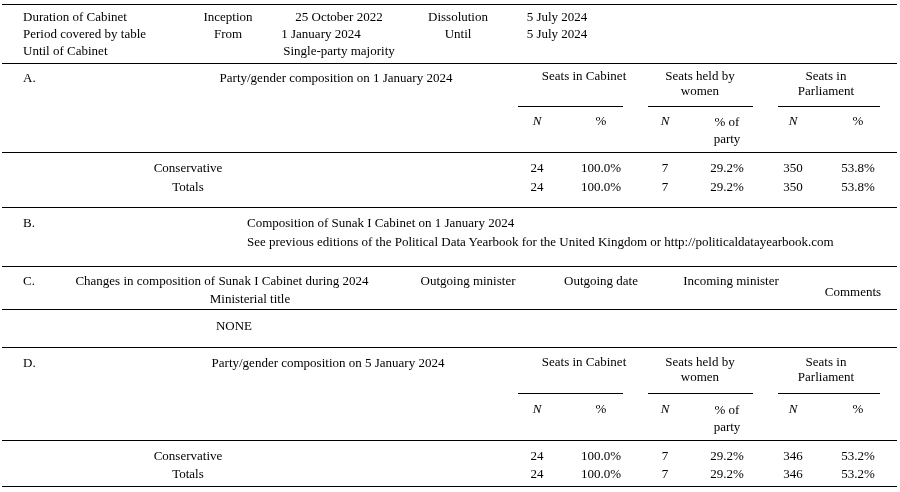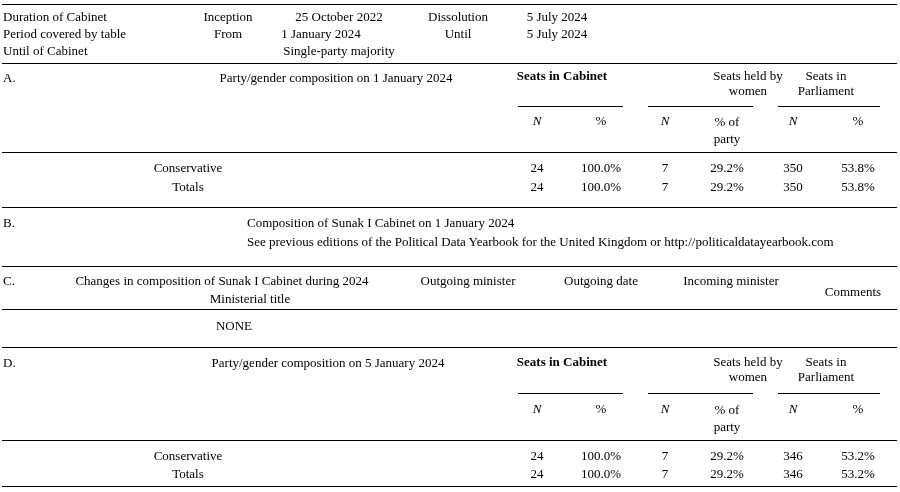--- a/index.html
+++ b/index.html
@@ -19,23 +19,23 @@
   .it{font-style:italic;}
   .two{line-height:15px;}
   .two17{line-height:17px;}
   .rule{position:absolute;left:2px;right:3px;border-top:1px solid #000;}
   .rule.bold{border-top-width:1.5px;}
   .u{position:absolute;top:0;border-top:1px solid #000;}
   
   .x-n1{left:537px;} .x-p1{left:601px;}
   .x-n2{left:665px;} .x-p2{left:727px;}
   .x-n3{left:793px;} .x-p3{left:858px;}
-  .g1{left:562px;font-weight:bold;} .g2{left:700px;margin-left:48px;} .g3{left:826px;}
+  .g1{left:584px;} .g2{left:700px;} .g3{left:826px;}
   .party{left:188px;}
-  .lbl{left:3px;}
+  .lbl{left:23px;}
   
   .c1{left:468px;} .c2{left:601px;} .c3{left:731px;} .c4{left:853px;margin-top:11px;}
 </style>
 </head>
 <body>
 
 <div class="page">
 
   <div class="rule bold" style="top:4px"></div>
   <div class="rule bold" style="top:63px"></div>

